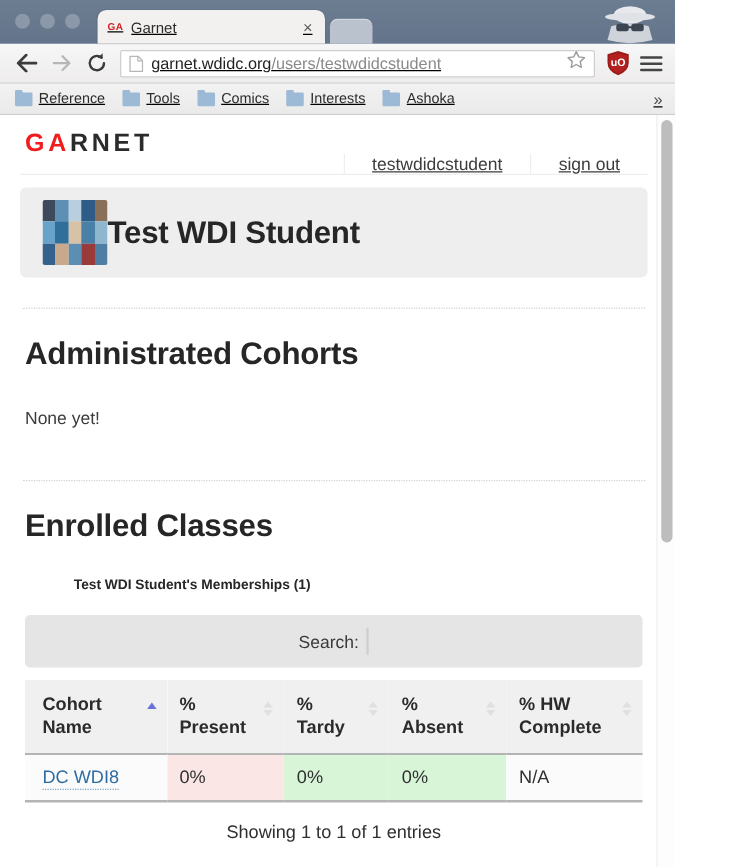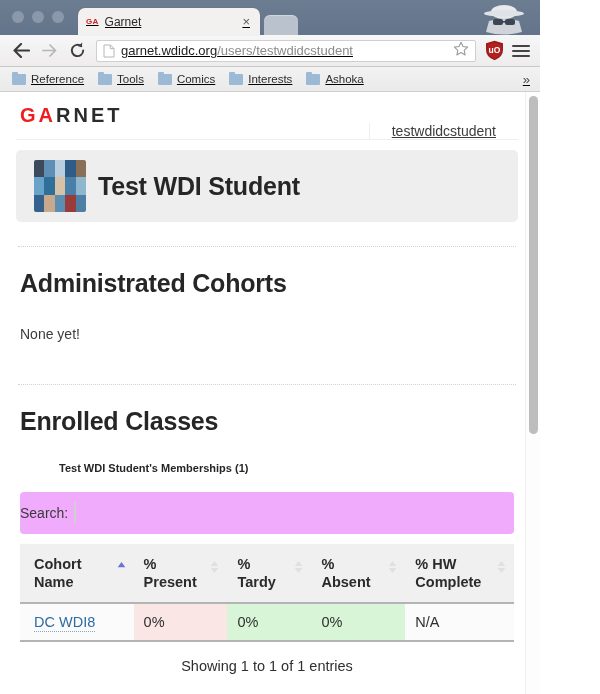--- a/index.html
+++ b/index.html
@@ -149,21 +149,21 @@
     font-size: 14px; color: #3c3c3c;
     border-left: 1px solid #eeeeee;
     white-space: nowrap;
   }
 
   .jumbo {
     background: #eeeeee;
     border-radius: 5px;
     margin: 10px 0 0 0;
     padding: 16px 18px;
-    display: flex; align-items: center; gap: 12px;
+    display: flex; align-items: center; 
     height: 72px;
   }
   .avatar {
     width: 52px; height: 52px; flex: 0 0 auto;
     border-radius: 2px;
     overflow: hidden;
     display: grid;
     grid-template-columns: repeat(5, 1fr);
     grid-template-rows: repeat(3, 1fr);
   }
@@ -189,24 +189,24 @@
   }
 
   .sub {
     font-size: 11px; font-weight: bold; color: #262626;
     margin-top: 26px;
     margin-left: 39px;
   }
 
   .searchbar {
     margin-top: 18px;
-    background: #f0abfc;
+    background: #e5e5e5;
     border-radius: 4px;
     height: 42px;
-    display: flex; align-items: center; 
+    display: flex; align-items: center; justify-content: center;
     gap: 6px;
   }
   .searchbar label { font-size: 14px; color: #3a3a3a; }
   .searchbar input {
     border: 1px solid #cfcfcf; border-radius: 3px;
     height: 22px; width: 0; padding: 0; background: #fff;
     font-family: "Liberation Sans", sans-serif; font-size: 13px;
   }
 
   table.dt {
@@ -367,20 +367,21 @@
   <div class="viewport">
     <div class="page">
 
       <div class="navrow">
         <div class="brand">
             <span class="red">GA</span>
             <span>RNET</span>
           </div>
         <div class="navlinks">
           <a class="navlink" href="#">testwdidcstudent</a>
+          <a class="navlink" href="#">sign out</a>
         </div>
       </div>
 
       <div class="jumbo">
         <div class="avatar">
           <i style="background:#3d4a5c"></i>
             <i style="background:#5e8fb5"></i>
             <i style="background:#b9cfe0"></i>
             <i style="background:#2e5c86"></i>
             <i style="background:#8a6f58"></i>

